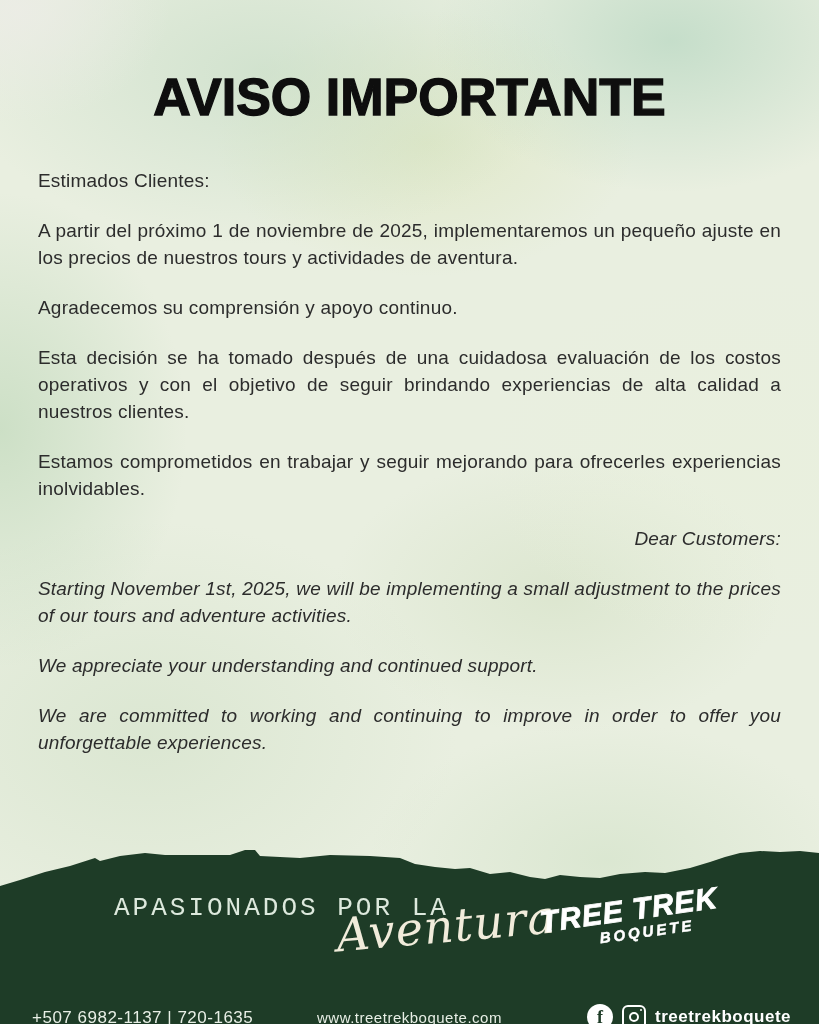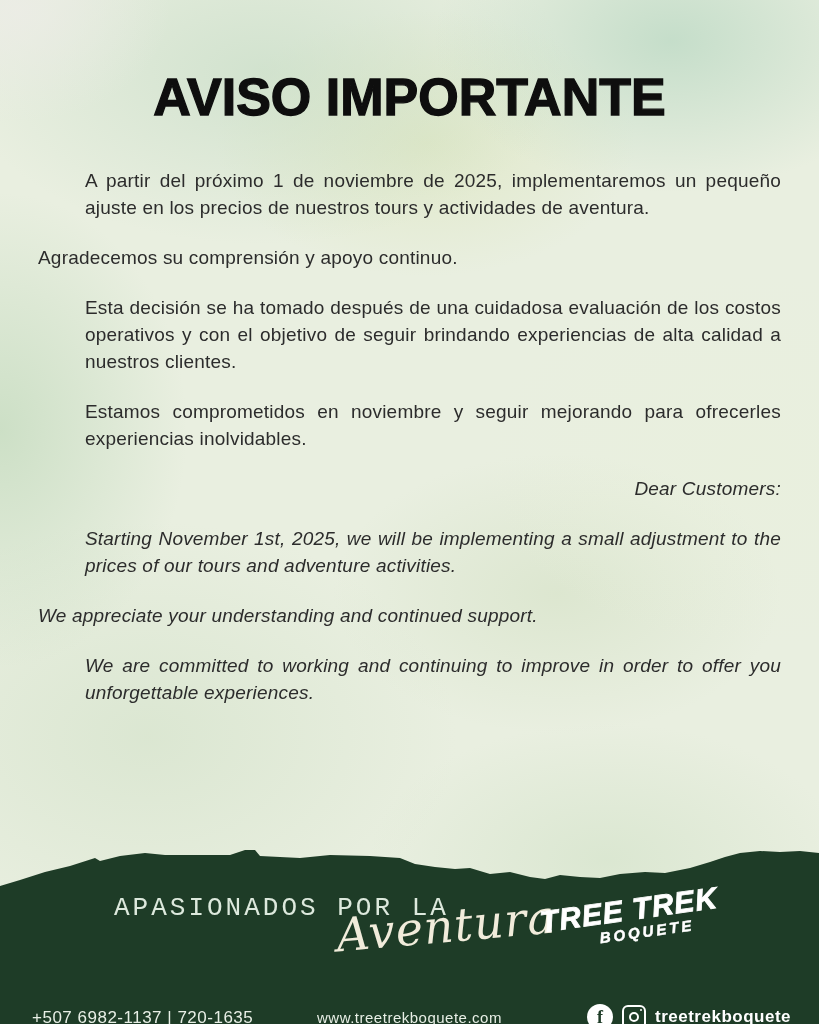--- a/index.html
+++ b/index.html
@@ -32,21 +32,21 @@
     -webkit-text-stroke:1.3px #0e0e0e;
   }
   .body-copy{
     padding:40px 38px 0 38px;
     color:#2c2c2c;
     font-size:19px;
     line-height:27px;
     letter-spacing:.2px;
   }
   .body-copy p{margin:0 0 23px 0;}
-  .body-copy p.just{text-align:justify;margin-left:47px;}
+  .body-copy p.just{text-align:justify;}
   .en{font-style:italic;}
   .en-greeting{margin-top:8px !important;text-align:right;}
   
   .footer-shape{
     position:absolute;left:0;top:845px;width:819px;height:179px;
   }
   .footer-content{
     position:absolute;left:0;top:845px;width:819px;height:179px;
     z-index:2;
   }
@@ -132,24 +132,25 @@
   }
 </style>
 </head>
 <body>
 
 <div class="poster">
 
   <h1 class="page-title">AVISO IMPORTANTE</h1>
 
   <div class="body-copy">
+    <p class="es">Estimados Clientes:</p>
     <p class="es just">A partir del próximo 1 de noviembre de 2025, implementaremos un pequeño ajuste en los precios de nuestros tours y actividades de aventura.</p>
     <p class="es">Agradecemos su comprensión y apoyo continuo.</p>
     <p class="es just">Esta decisión se ha tomado después de una cuidadosa evaluación de los costos operativos y con el objetivo de seguir brindando experiencias de alta calidad a nuestros clientes.</p>
-    <p class="es just">Estamos comprometidos en noviembre y seguir mejorando para ofrecerles experiencias inolvidables.</p>
+    <p class="es just">Estamos comprometidos en trabajar y seguir mejorando para ofrecerles experiencias inolvidables.</p>
 
     <p class="en en-greeting">Dear Customers:</p>
     <p class="en just">Starting November 1st, 2025, we will be implementing a small adjustment to the prices of our tours and adventure activities.</p>
     <p class="en">We appreciate your understanding and continued support.</p>
     <p class="en just">We are committed to working and continuing to improve in order to offer you unforgettable experiences.</p>
   </div>
 
   <svg class="footer-shape" viewBox="0 0 819 179" preserveAspectRatio="none" aria-hidden="true">
     <path fill="#1e3c27" d="M0,41 L20,35 L45,27 L70,21 L95,13 L100,16 L120,11 L145,8
       L165,10 L230,10 L245,5 L255,5 L260,11 L300,13 L330,10 L370,11 L400,13 L415,19

